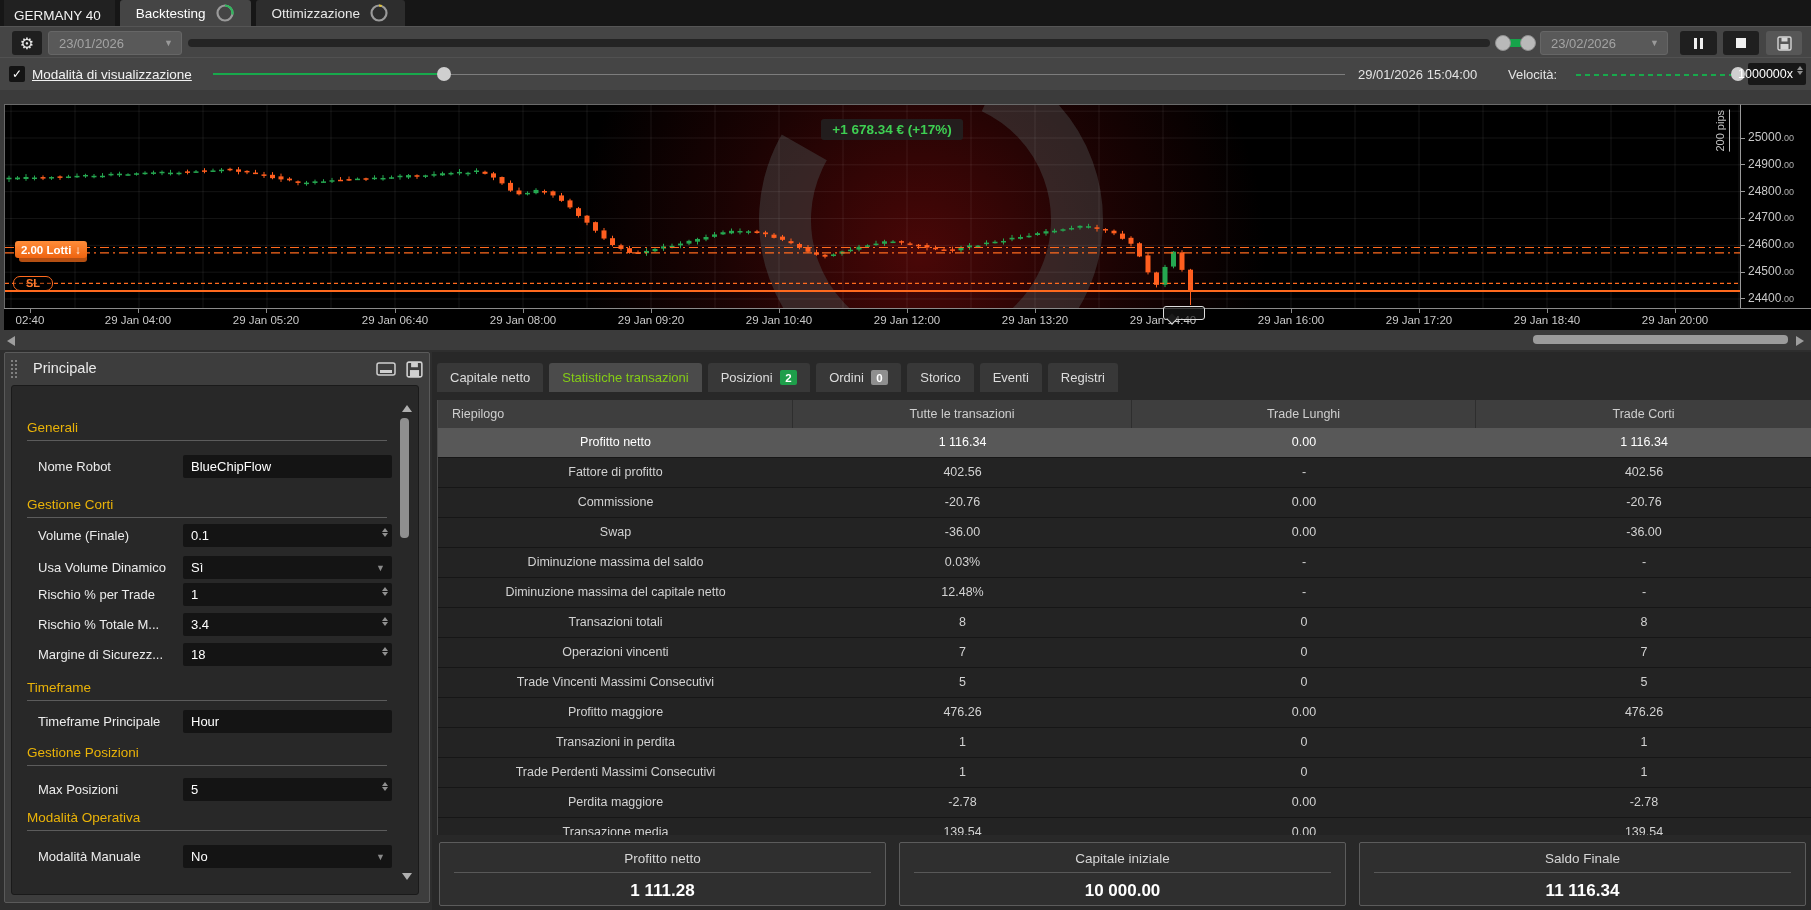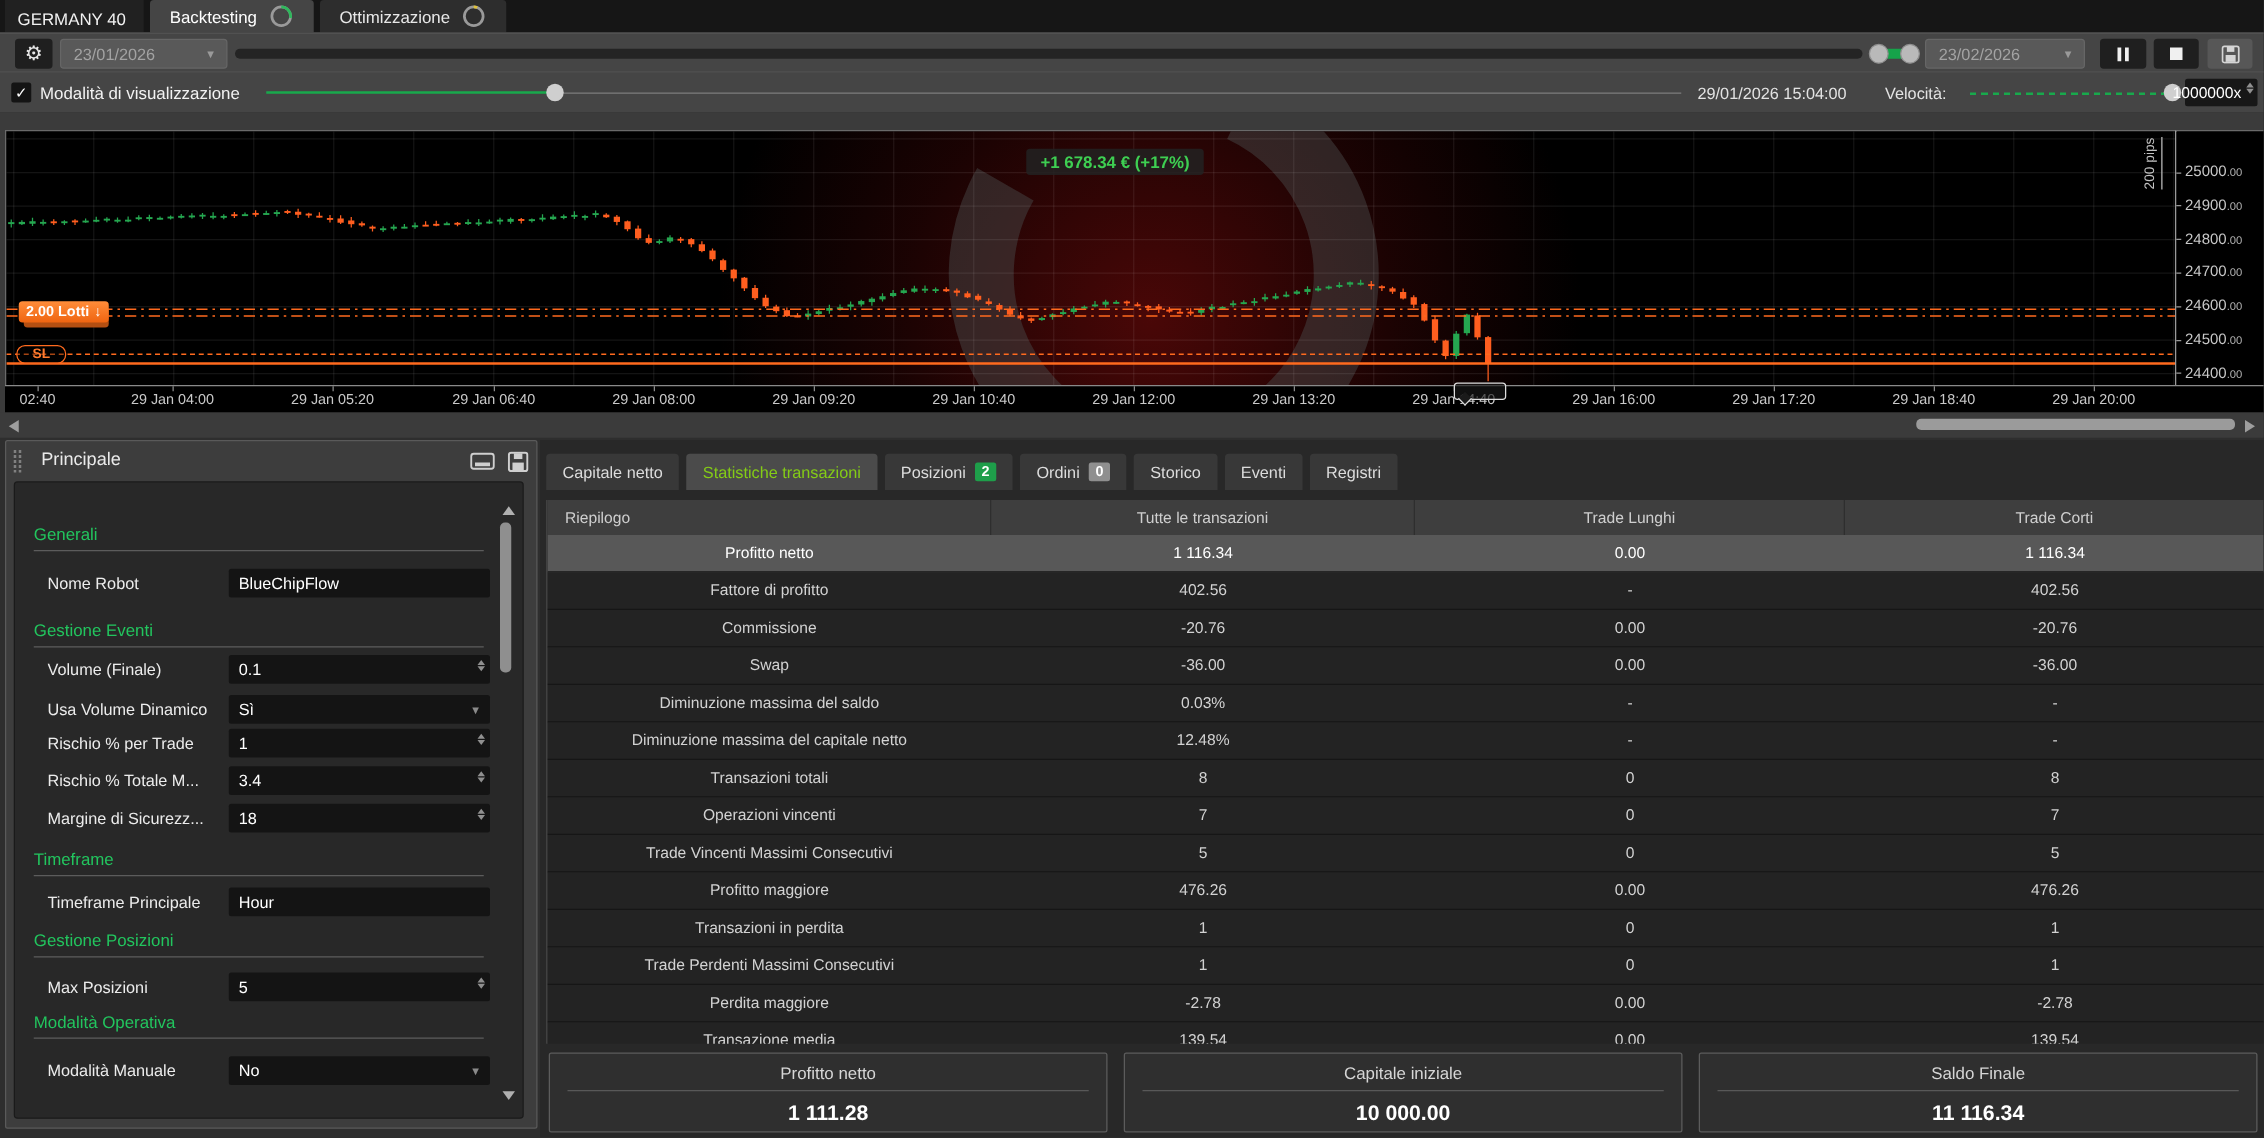--- a/index.html
+++ b/index.html
@@ -32,21 +32,21 @@
   #range-green { left:1503px; top:12px; width:26px; height:8px; background:#16a34a; }
   .knob { position:absolute; width:16px; height:16px; border-radius:50%; background:#b9b9b9; border:1px solid #8f8f8f; top:8px; }
   .pauseicon { display:flex; gap:3px; } .pauseicon i { width:3px; height:11px; background:#f0f0f0; }
   .stopicon { width:10px; height:10px; background:#f0f0f0; }
   .savebtn { background:#575757; }
 
   
   #toolbar2 { left:0; top:57px; width:1811px; height:33px; background:#454545; border-top:1px solid #515151; }
   #vischk { left:9px; top:8px; width:16px; height:16px; background:#141414; border-radius:2px; color:#fff;
             font-size:12px; line-height:16px; text-align:center; }
-  #vislabel { left:32px; top:9px; color:#f2f2f2; font-size:13.5px; }
+  #vislabel { left:32px; top:9px; color:#f2f2f2; font-size:13.5px;text-decoration:underline; }
   .sliderline { position:absolute; top:15px; height:2px; }
   #play-green { left:213px; width:226px; background:#18a94c; }
   #play-gray { left:446px; width:899px; height:1px; top:16px; background:#7d7d7d; }
   .knob2 { position:absolute; width:14px; height:14px; border-radius:50%; background:#cfcfcf; top:9px; }
   #simtime { left:1358px; top:9px; color:#e3e3e3; font-size:13px; }
   #speedlabel { left:1508px; top:9px; color:#e3e3e3; font-size:13px; }
   #speed-dash { left:1576px; width:162px; height:2px; top:16px;
                 background:repeating-linear-gradient(90deg,#18a94c 0 5px,transparent 5px 9px); }
   #speedbox { left:1748px; top:5px; width:58px; height:22px; background:#171717; border-radius:2px;
               color:#fff; font-size:12.5px; display:flex; align-items:center; justify-content:flex-end;
@@ -97,21 +97,21 @@
   #params { left:4px; top:352px; width:426px; height:551px; background:#3d3d3d; border:1px solid #5a5a5a; border-radius:2px; }
   #params-header { position:absolute; left:0; top:0; width:100%; height:32px; }
   #drag-dots { position:absolute; left:6px; top:7px; width:8px; height:18px;
                background:repeating-linear-gradient(0deg,#808080 0 2px,transparent 2px 4px),
                           repeating-linear-gradient(0deg,#808080 0 2px,transparent 2px 4px);
                background-size:2px 100%,2px 100%; background-position:0 0,4px 0; background-repeat:no-repeat; }
   #params-title { position:absolute; left:28px; top:7px; color:#eaeaea; font-size:14.5px; }
   .hicon { position:absolute; top:8px; }
   #params-body { position:absolute; left:6px; top:32px; width:408px; height:510px; background:#282828;
                  border:1px solid #1a1a1a; border-radius:3px; overflow:hidden; }
-  .sec-title { position:absolute; left:15px; color:#22c55e; font-size:13.5px; }
+  .sec-title { position:absolute; left:15px; color:#eab308; font-size:13.5px; }
   .sec-line { position:absolute; left:15px; width:360px; height:1px; background:#5c5c5c; }
   .fld-label { position:absolute; left:26px; color:#ececec; font-size:13px; width:145px; white-space:nowrap;
                overflow:hidden; }
   .fld-box { position:absolute; left:171px; width:209px; height:23px; background:#141414; border-radius:2px;
              color:#fff; font-size:13px; display:flex; align-items:center; padding:0 8px; }
   .fld-box .spin { right:4px; top:4px; }
   .fld-box .selcar { position:absolute; right:7px; color:#8a8a8a; font-size:9px; }
   #vscroll-up, #vscroll-dn { left:397px; }
   #vscroll-up { top:52px; border-left:5px solid transparent; border-right:5px solid transparent; border-bottom:7px solid #b0b0b0; }
   #vscroll-dn { top:520px; border-left:5px solid transparent; border-right:5px solid transparent; border-top:7px solid #b0b0b0; }
@@ -623,21 +623,21 @@
         <rect x="3.5" y="8" width="8" height="5.5" fill="#cfcfcf"></rect>
       </svg>
     </div>
     <div id="params-body">
         <div class="sec-title" style="top: 34px;">Generali</div>
         <div class="sec-line" style="top: 54px;"></div>
         <div class="fld-label" style="top: 73px;">Nome Robot</div>
         <div class="fld-box" style="top: 69px;">
           <span>BlueChipFlow</span>
         </div>
-        <div class="sec-title" style="top: 111px;">Gestione Eventi</div>
+        <div class="sec-title" style="top: 111px;">Gestione Corti</div>
         <div class="sec-line" style="top: 131px;"></div>
         <div class="fld-label" style="top: 142px;">Volume (Finale)</div>
         <div class="fld-box" style="top: 138px;">
           <span>0.1</span>
           <span class="spin">
             <b class="up"></b>
             <b class="dn"></b>
           </span>
         </div>
         <div class="fld-label" style="top: 174px;">Usa Volume Dinamico</div>

